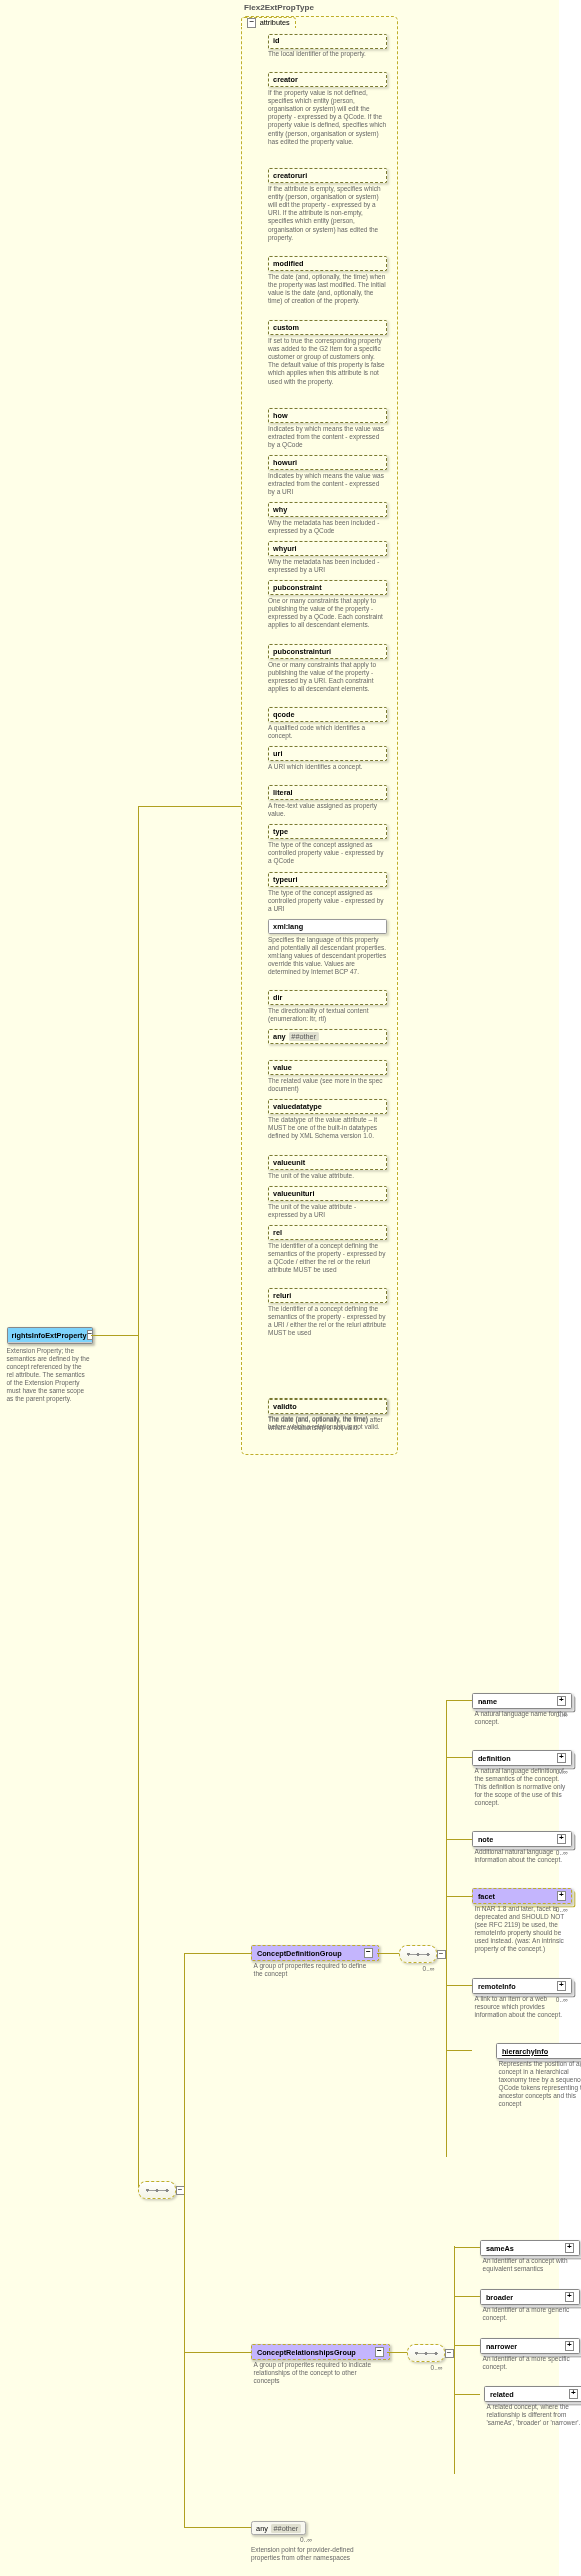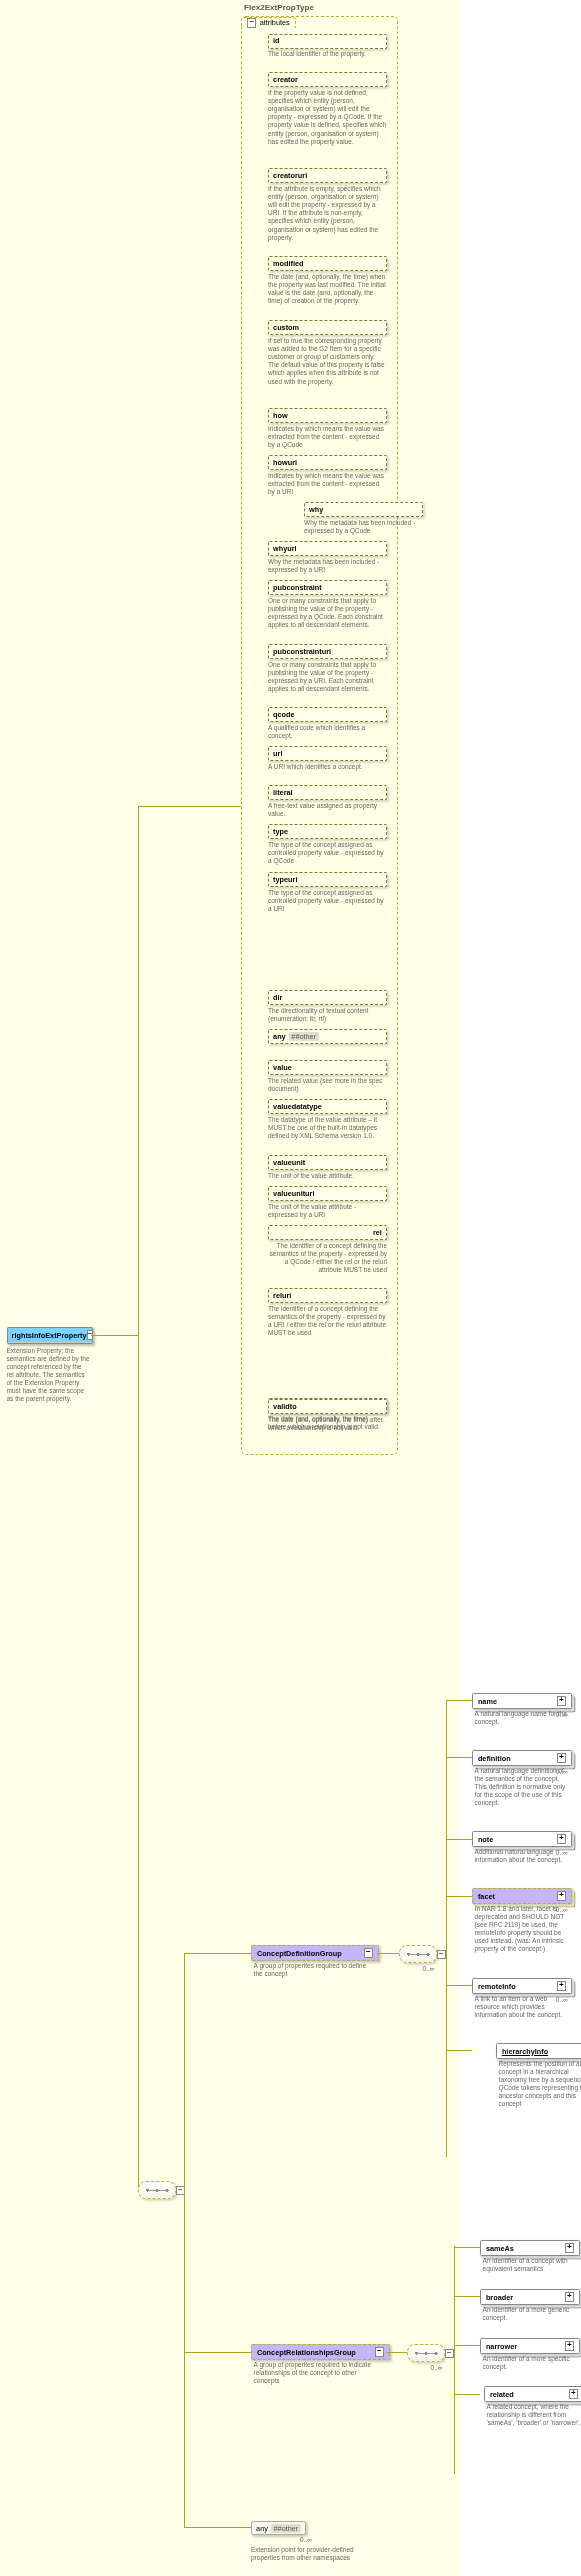--- a/index.html
+++ b/index.html
@@ -6,21 +6,21 @@
     margin: 0;
     padding: 0;
     background: #fff;
     font-family: Arial, Helvetica, sans-serif;
     font-size: 7.3px;
     color: #000;
     width: 582px;
   }
   .canvas {
     position: relative;
-    width: 460px;
+    width: 559px;
     height: 2576px;
     background: #ffffe8;
   }
   .header {
     position: absolute;
     top: 3.3px;
     left: 244px;
     font-size: 8.1px;
     font-weight: bold;
     color: #555;
@@ -293,21 +293,21 @@
         <div class="adesc">If set to true the corresponding property was added to the G2 Item for a specific customer or group of customers only. The default value of this property is false which applies when this attribute is not used with the property.</div>
       </div>
       <div class="attr-item" style="top: 391px;">
         <div class="abox">how</div>
         <div class="adesc">Indicates by which means the value was extracted from the content - expressed by a QCode</div>
       </div>
       <div class="attr-item" style="top: 438px;">
         <div class="abox">howuri</div>
         <div class="adesc">Indicates by which means the value was extracted from the content - expressed by a URI</div>
       </div>
-      <div class="attr-item" style="top: 485px; margin-left: 36px;">
+      <div class="attr-item" style="top: 485px;">
         <div class="abox">why</div>
         <div class="adesc">Why the metadata has been included - expressed by a QCode</div>
       </div>
       <div class="attr-item" style="top: 524px;">
         <div class="abox">whyuri</div>
         <div class="adesc">Why the metadata has been included - expressed by a URI</div>
       </div>
       <div class="attr-item" style="top: 563px;">
         <div class="abox">pubconstraint</div>
         <div class="adesc">One or many constraints that apply to publishing the value of the property - expressed by a QCode. Each constraint applies to all descendant elements.</div>
@@ -329,20 +329,24 @@
         <div class="adesc">A free-text value assigned as property value.</div>
       </div>
       <div class="attr-item" style="top: 807px;">
         <div class="abox">type</div>
         <div class="adesc">The type of the concept assigned as controlled property value - expressed by a QCode</div>
       </div>
       <div class="attr-item" style="top: 855px;">
         <div class="abox">typeuri</div>
         <div class="adesc">The type of the concept assigned as controlled property value - expressed by a URI</div>
       </div>
+      <div class="attr-item solid" style="top: 902px;">
+        <div class="abox">xml:lang</div>
+        <div class="adesc">Specifies the language of this property and potentially all descendant properties. xml:lang values of descendant properties override this value. Values are determined by Internet BCP 47.</div>
+      </div>
       <div class="attr-item" style="top: 973px;">
         <div class="abox">dir</div>
         <div class="adesc">The directionality of textual content (enumeration: ltr, rtl)</div>
       </div>
       <div class="attr-item" style="top: 1012px;">
         <div class="abox"><span>any</span><span class="tag" style="background:#e0e0d0;border-radius:1.6px;padding:0 2.4px;margin-left:3.3px;color:#555;font-weight:normal;">##other</span></div>
       </div>
       <div class="attr-item" style="top: 1043px;">
         <div class="abox">value</div>
         <div class="adesc">The related value (see more in the spec document)</div>
@@ -352,21 +356,21 @@
         <div class="adesc">The datatype of the value attribute – it MUST be one of the built-in datatypes defined by XML Schema version 1.0.</div>
       </div>
       <div class="attr-item" style="top: 1138px;">
         <div class="abox">valueunit</div>
         <div class="adesc">The unit of the value attribute.</div>
       </div>
       <div class="attr-item" style="top: 1169px;">
         <div class="abox">valueunituri</div>
         <div class="adesc">The unit of the value attribute - expressed by a URI</div>
       </div>
-      <div class="attr-item" style="top: 1208px; text-align: right;">
+      <div class="attr-item" style="top: 1208px;">
         <div class="abox">rel</div>
         <div class="adesc">The identifier of a concept defining the semantics of the property - expressed by a QCode / either the rel or the reluri attribute MUST be used</div>
       </div>
       <div class="attr-item" style="top: 1271px;">
         <div class="abox">reluri</div>
         <div class="adesc">The identifier of a concept defining the semantics of the property - expressed by a URI / either the rel or the reluri attribute MUST be used</div>
       </div>
       <div class="attr-item" style="top: 1335px; margin-top: 46px;">
         <div class="abox">validfrom</div>
         <div class="adesc">The date (and, optionally, the time) before which a relationship is not valid.</div>

